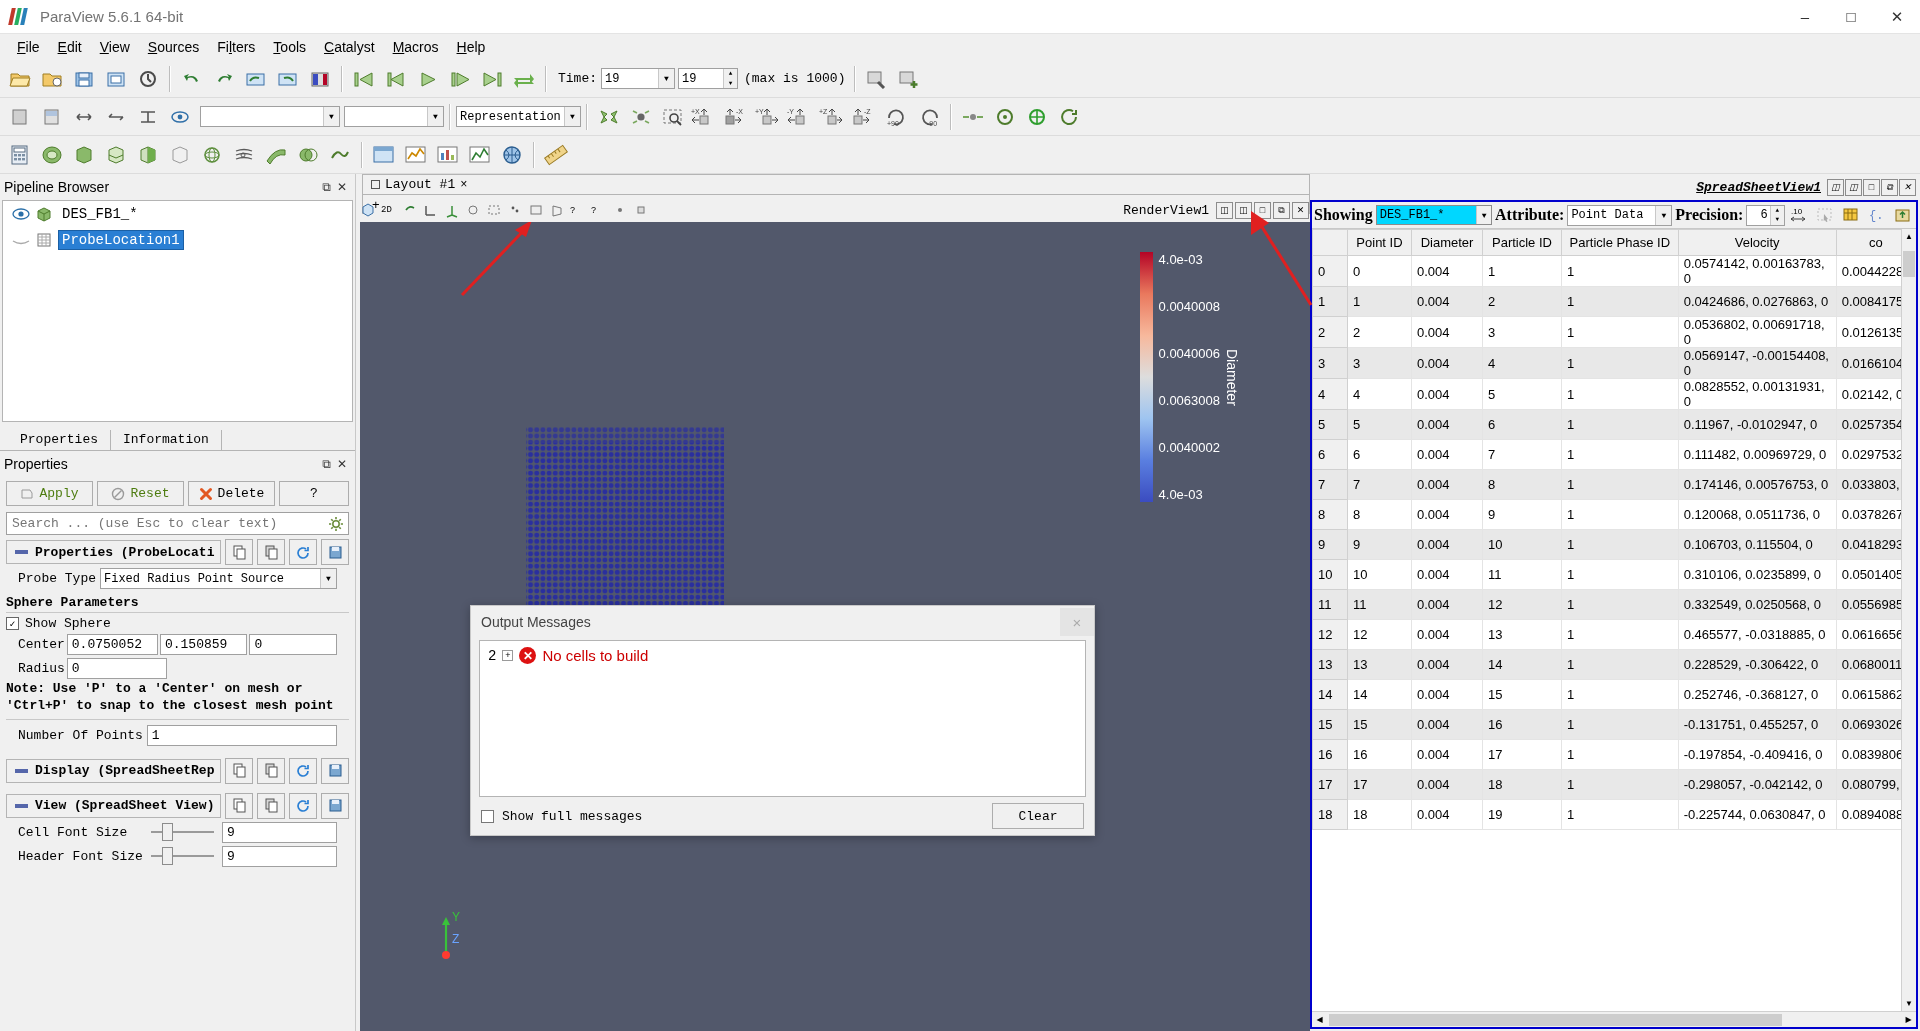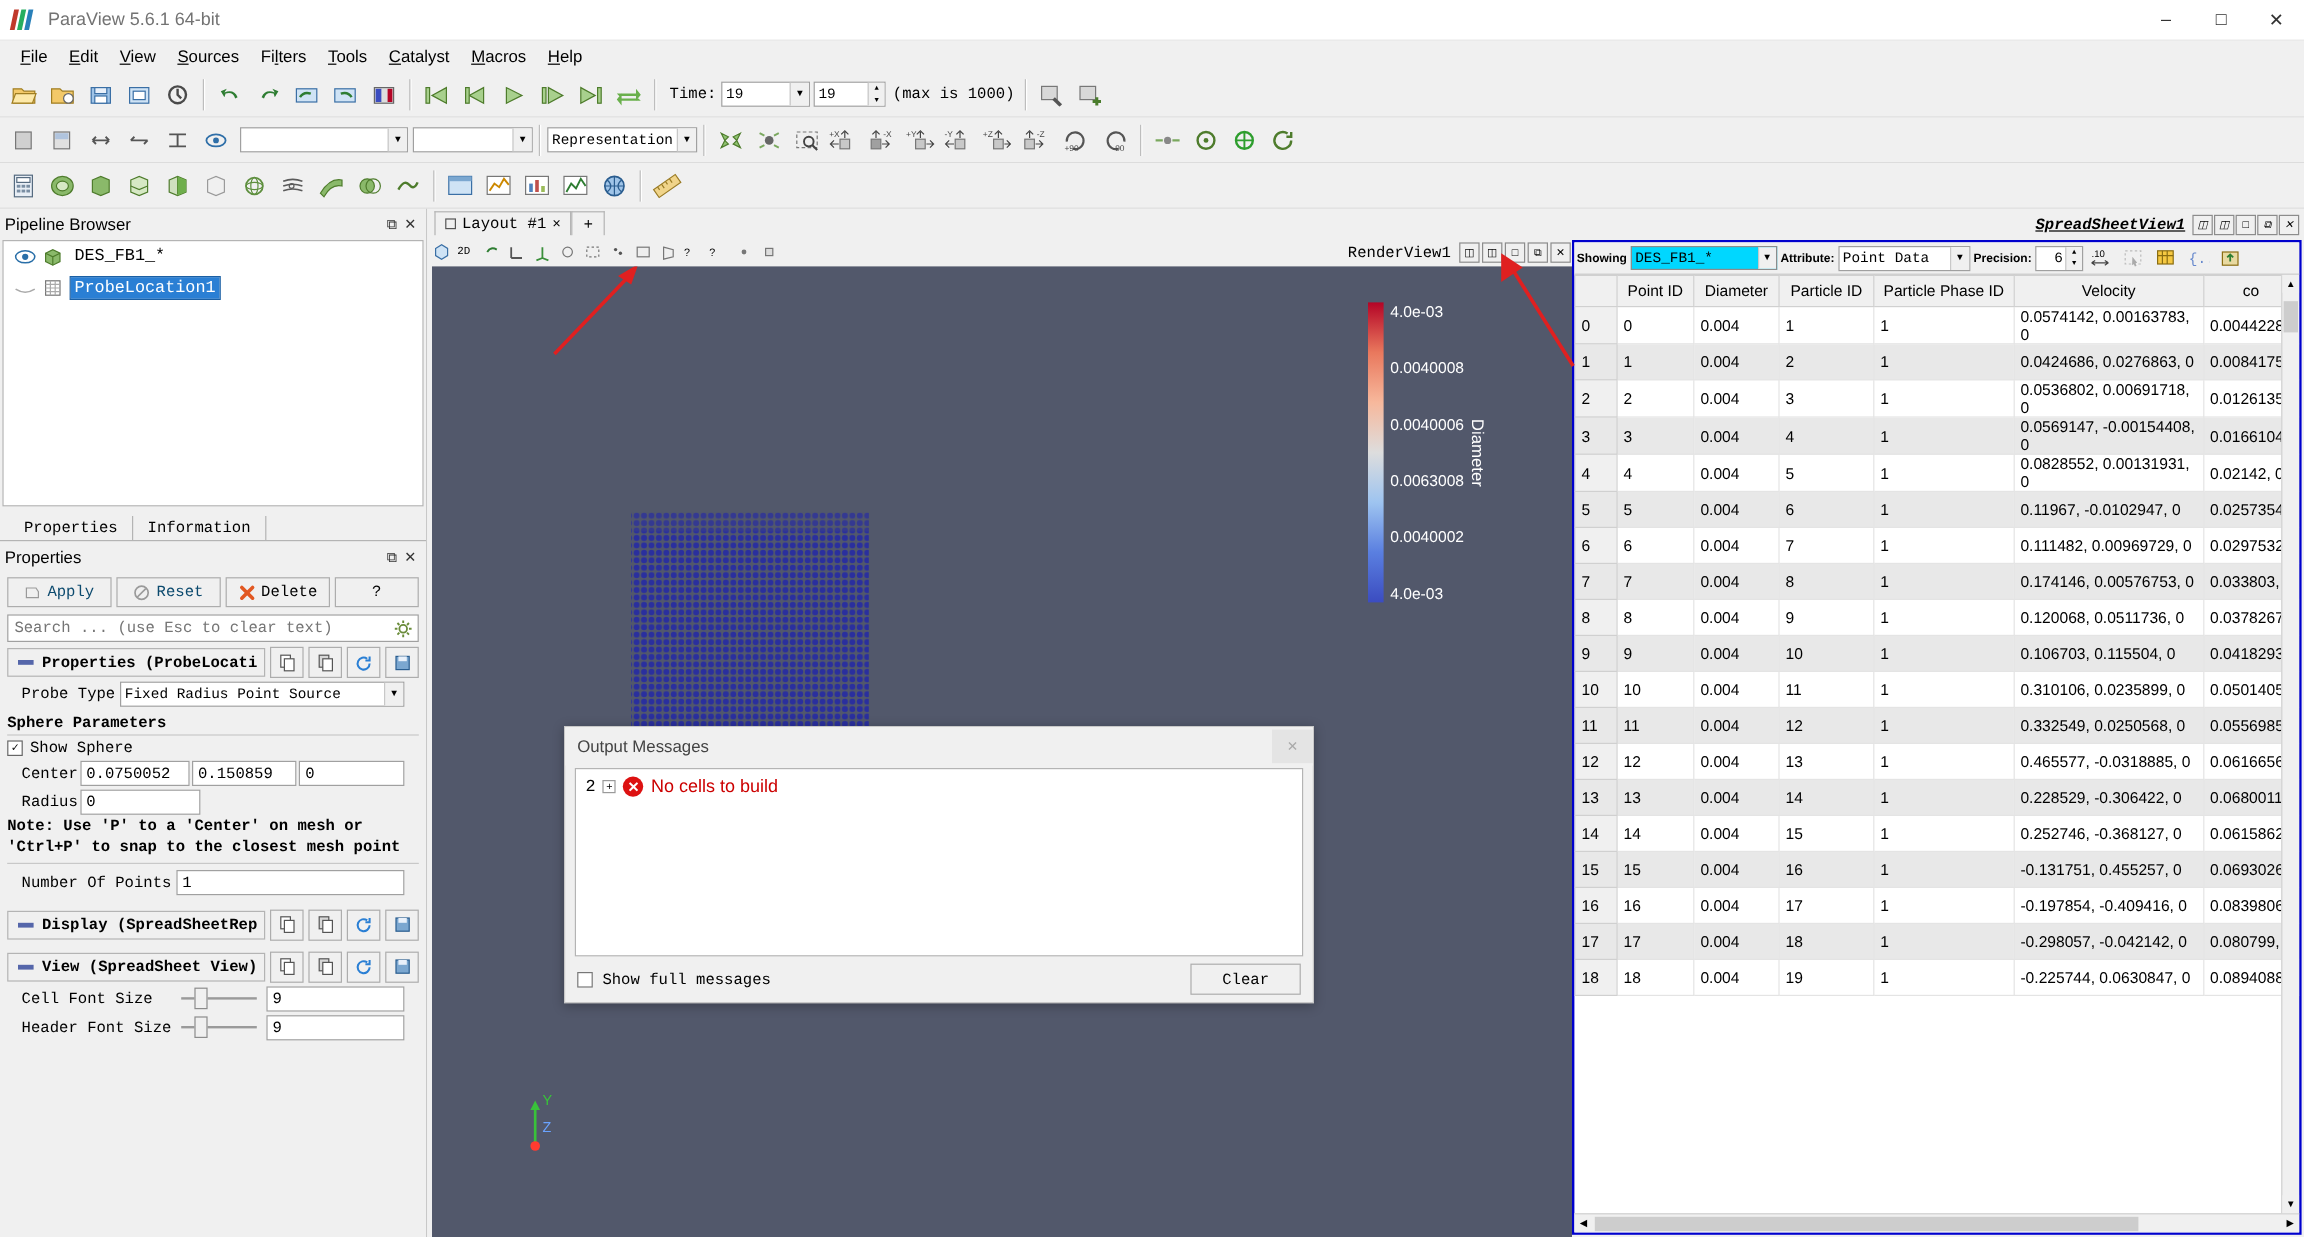--- a/index.html
+++ b/index.html
@@ -68,21 +68,21 @@
 
   
   #proptabs { display:flex; align-items:flex-end; height:24px; margin-top:5px; padding-left:8px; border-bottom:1px solid #b4b4b4; }
   #proptabs div { font-family:"Liberation Mono", monospace; font-size:13px; padding:2px 12px 3px 12px; border-right:1px solid #b4b4b4; }
   #proptabs div.active { background:#f0f0f0; }
 
   #props { flex:1; overflow:hidden; }
   .btn-row { display:flex; gap:4px; padding:4px 6px 2px 6px; }
   .pbtn { flex:1; height:25px; border:1px solid #adadad; background:#f0f0f0; display:flex; align-items:center;
           justify-content:center; gap:5px; font-family:"Liberation Mono", monospace; font-size:13px; }
-  .pbtn.dim { color:#0c4a6e; }
+  .pbtn.dim { color:#4d7c0f; }
   .pbtn.help { flex:0 0 70px; }
   .srch { margin:4px 6px; height:23px; border:1px solid #a0a0a0; background:#fff; display:flex; align-items:center; }
   .srch input { border:0; outline:0; flex:1; padding-left:5px; font-family:"Liberation Mono", monospace; font-size:13px; color:#ec4899; background:transparent; }
   .srch .gear { width:24px; display:flex; align-items:center; justify-content:center; }
   .sect { display:flex; align-items:center; margin:4px 6px 2px 6px; gap:4px; }
   .sect .bar { flex:1; height:24px; border:1px solid #b4b4b4; background:#f0f0f0; display:flex; align-items:center;
                padding-left:8px; font-family:"Liberation Mono", monospace; font-size:13px; font-weight:bold; gap:7px; }
   .sect .bar .dash { width:13px; height:4px; background:#5566aa; }
   .sbtn { width:28px; height:26px; border:1px solid #adadad; background:#f0f0f0; display:flex; align-items:center; justify-content:center; }
   .prow { display:flex; align-items:center; margin:3px 18px; gap:0px; font-family:"Liberation Mono", monospace; font-size:13px; }
@@ -94,41 +94,41 @@
   .cbrow { display:flex; align-items:center; gap:6px; margin:3px 6px; font-family:"Liberation Mono", monospace; font-size:13px; }
   .cbox { width:13px; height:13px; border:1px solid #666; background:#fff; display:flex; align-items:center; justify-content:center; font-size:10px; }
   .note { font-family:"Liberation Mono", monospace; font-size:13px; font-weight:bold; margin:2px 6px; line-height:1.15; }
   .hr { border-top:1px solid #c8c8c8; margin:5px 6px; }
   .slider { flex:1; height:20px; position:relative; display:flex; align-items:center; margin:0 8px; }
   .slider .track { position:absolute; left:0; right:0; height:2px; background:#9a9a9a; }
   .slider .knob { position:absolute; left:18%; width:11px; height:18px; background:#f0f0f0; border:1px solid #8c8c8c; }
 
   
   #center { flex:1; display:flex; flex-direction:column; background:#f0f0f0; min-width:0; }
-  #layout-tabs { height:24px; display:flex; align-items:center; padding-left:6px; gap:0; }
+  #layout-tabs { height:24px; display:flex; padding-left:6px; gap:0;flex-direction:column; }
   .ltab { display:flex; align-items:center; gap:5px; border:1px solid #b4b4b4; border-bottom:none;
           background:#f0f0f0; padding:2px 8px; font-family:"Liberation Mono", monospace; font-size:13px; }
   .ltab .sq { width:9px; height:9px; border:1px solid #555; }
   .ltab .x { font-size:12px; }
   .ltab-plus { border:1px solid #b4b4b4; border-bottom:none; padding:2px 9px; font-size:13px; background:#f0f0f0; }
   #viewtoolbar { height:24px; display:flex; align-items:center; gap:1px; padding-left:4px; }
   #viewtoolbar .vb { width:20px; height:20px; display:flex; align-items:center; justify-content:flex-start; }
   #viewtoolbar .vtitle { margin-left:auto; font-family:"Liberation Mono", monospace; font-size:13px; padding-right:6px; }
   #viewtoolbar .wb { width:17px; height:17px; border:1px solid #8c8c8c; background:#f0f0f0; display:flex;
                      align-items:center; justify-content:center; font-size:9px; margin-right:1px; }
   #render { flex:1; background:#52586b; position:relative; margin:0 0 0 4px; overflow:hidden; }
 
   
   #right { width:610px; display:flex; flex-direction:column; background:#f0f0f0; }
   #ss-title { height:26px; display:flex; align-items:center; justify-content:flex-end; gap:1px; padding-right:4px;font-style:italic; }
   #ss-title .t { font-family:"Liberation Mono", monospace; font-size:13px; font-weight:bold; text-decoration:underline; margin-right:5px; }
   #ss-title .wb { width:17px; height:17px; border:1px solid #8c8c8c; background:#f0f0f0; display:flex; align-items:center; justify-content:center; font-size:9px; }
   #ss-body { flex:1; border:2px solid #0000cd; margin:0 2px 2px 0; display:flex; flex-direction:column; background:#fff; min-height:0; }
   #ss-toolbar { height:27px; background:#f0f0f0; display:flex; align-items:center; gap:3px; padding:0 2px; border-bottom:1px solid #c8c8c8; flex:0 0 27px; }
-  #ss-toolbar .l { font-family:Liberation Sans, sans-serif; font-size:10px; font-weight:bold; }
+  #ss-toolbar .l { font-family:Liberation Serif, serif; font-size:16px; font-weight:bold; }
   .sel-combo { height:20px; border:1px solid #8c8c8c; background:#00d7ff; display:flex; align-items:center;
                font-family:"Liberation Mono", monospace; font-size:12px; padding-left:3px; }
   .sel-combo .arrow { margin-left:auto; width:15px; height:18px; background:#f0f0f0; border-left:1px solid #c8c8c8; display:flex; align-items:center; justify-content:center; font-size:8px; }
   #ss-scroll { flex:1; overflow:hidden; position:relative; }
   table.sheet { border-collapse:collapse; table-layout:fixed; font-family:"Liberation Sans", sans-serif; font-size:13px; }
   table.sheet th { background:#f0f0f0; border:1px solid #d0d0d0; font-weight:normal; height:26px; padding:0 4px; }
   table.sheet td { border:1px solid #e4e4e4; height:30px; padding:0 5px; background:#fff; }
   table.sheet tr.alt td { background:#e8e8e8; }
   table.sheet td.idx, table.sheet th.idx { background:#f0f0f0; border:1px solid #d0d0d0; width:36px; }
   table.sheet tr.alt td.idx { background:#e8e8e8; }

